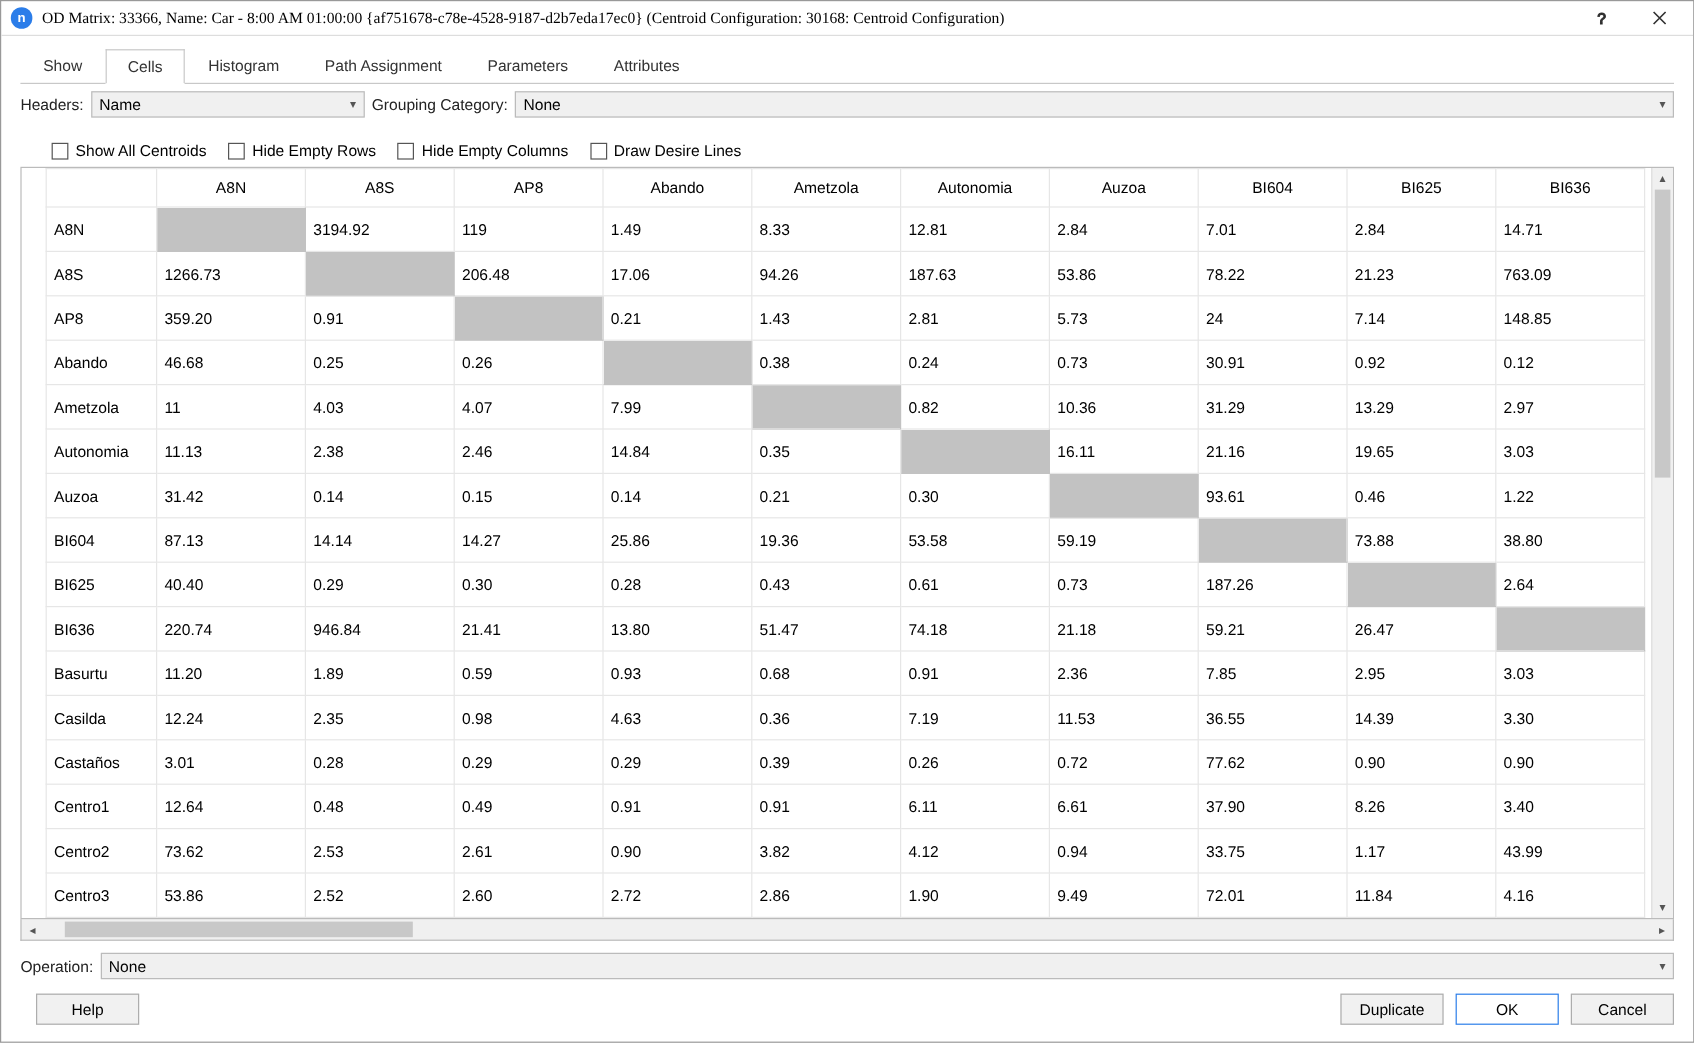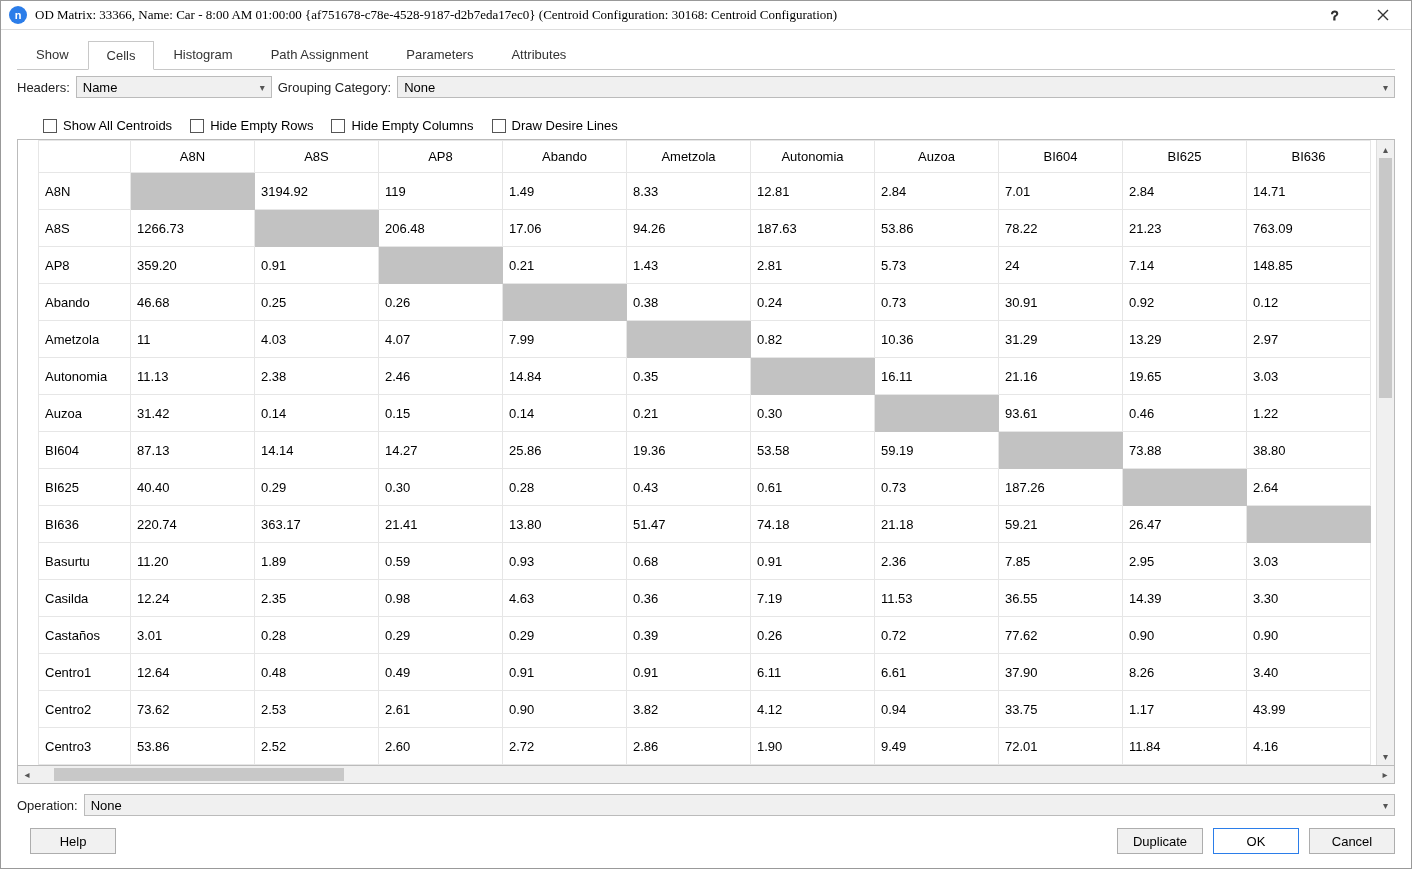--- a/index.html
+++ b/index.html
@@ -66,21 +66,21 @@
       <div class="tab">Show</div>
       <div class="tab active">Cells</div>
       <div class="tab">Histogram</div>
       <div class="tab">Path Assignment</div>
       <div class="tab">Parameters</div>
       <div class="tab">Attributes</div>
     </div>
 
   <div class="row">
     <span class="lbl">Headers:</span>
-    <div class="combo" style="width:196px;">
+    <div class="combo" style="width:228px;">
       <span>Name</span>
       <span class="chev">▾</span>
     </div>
     <span class="lbl">Grouping Category:</span>
     <div class="combo flex">
       <span>None</span>
       <span class="chev">▾</span>
     </div>
   </div>
 
@@ -248,21 +248,21 @@
               <td>0.43</td>
               <td>0.61</td>
               <td>0.73</td>
               <td>187.26</td>
               <td class="diag"></td>
               <td>2.64</td>
             </tr>
             <tr>
               <th class="rowhead">BI636</th>
               <td>220.74</td>
-              <td>363.17</td>
+              <td>946.84</td>
               <td>21.41</td>
               <td>13.80</td>
               <td>51.47</td>
               <td>74.18</td>
               <td>21.18</td>
               <td>59.21</td>
               <td>26.47</td>
               <td class="diag"></td>
             </tr>
             <tr>

